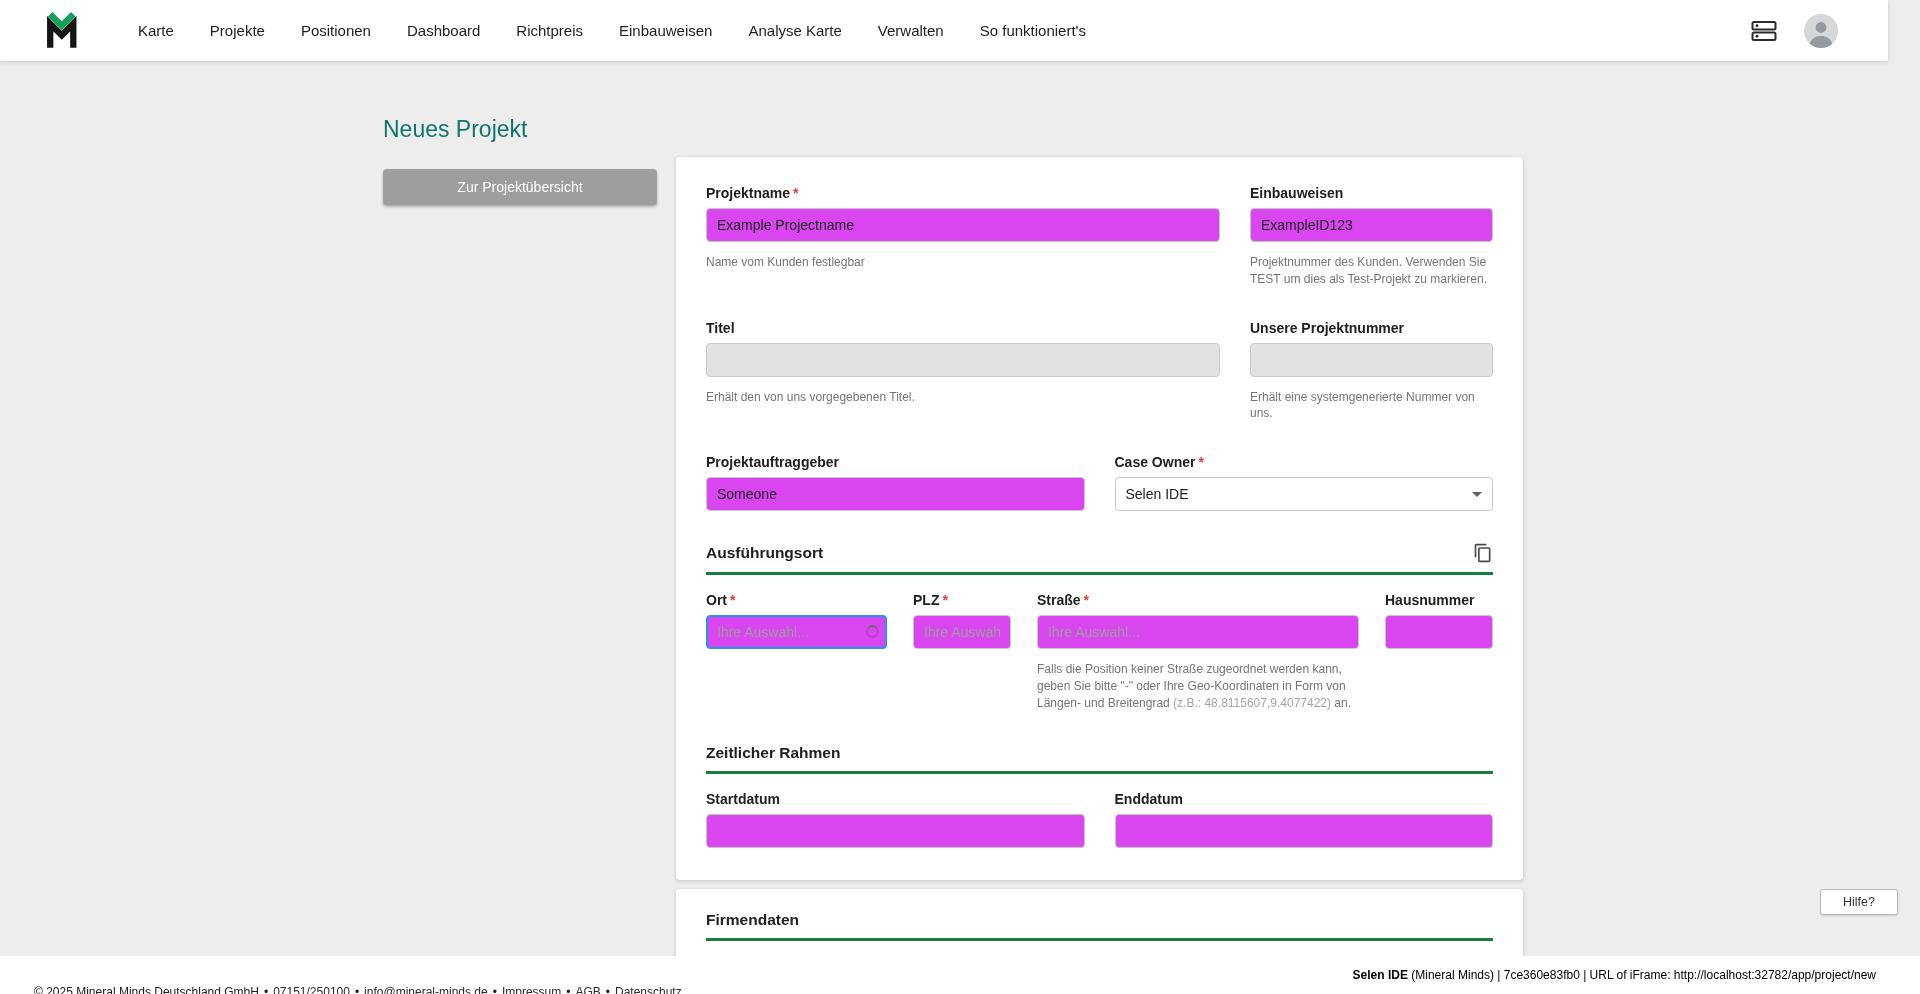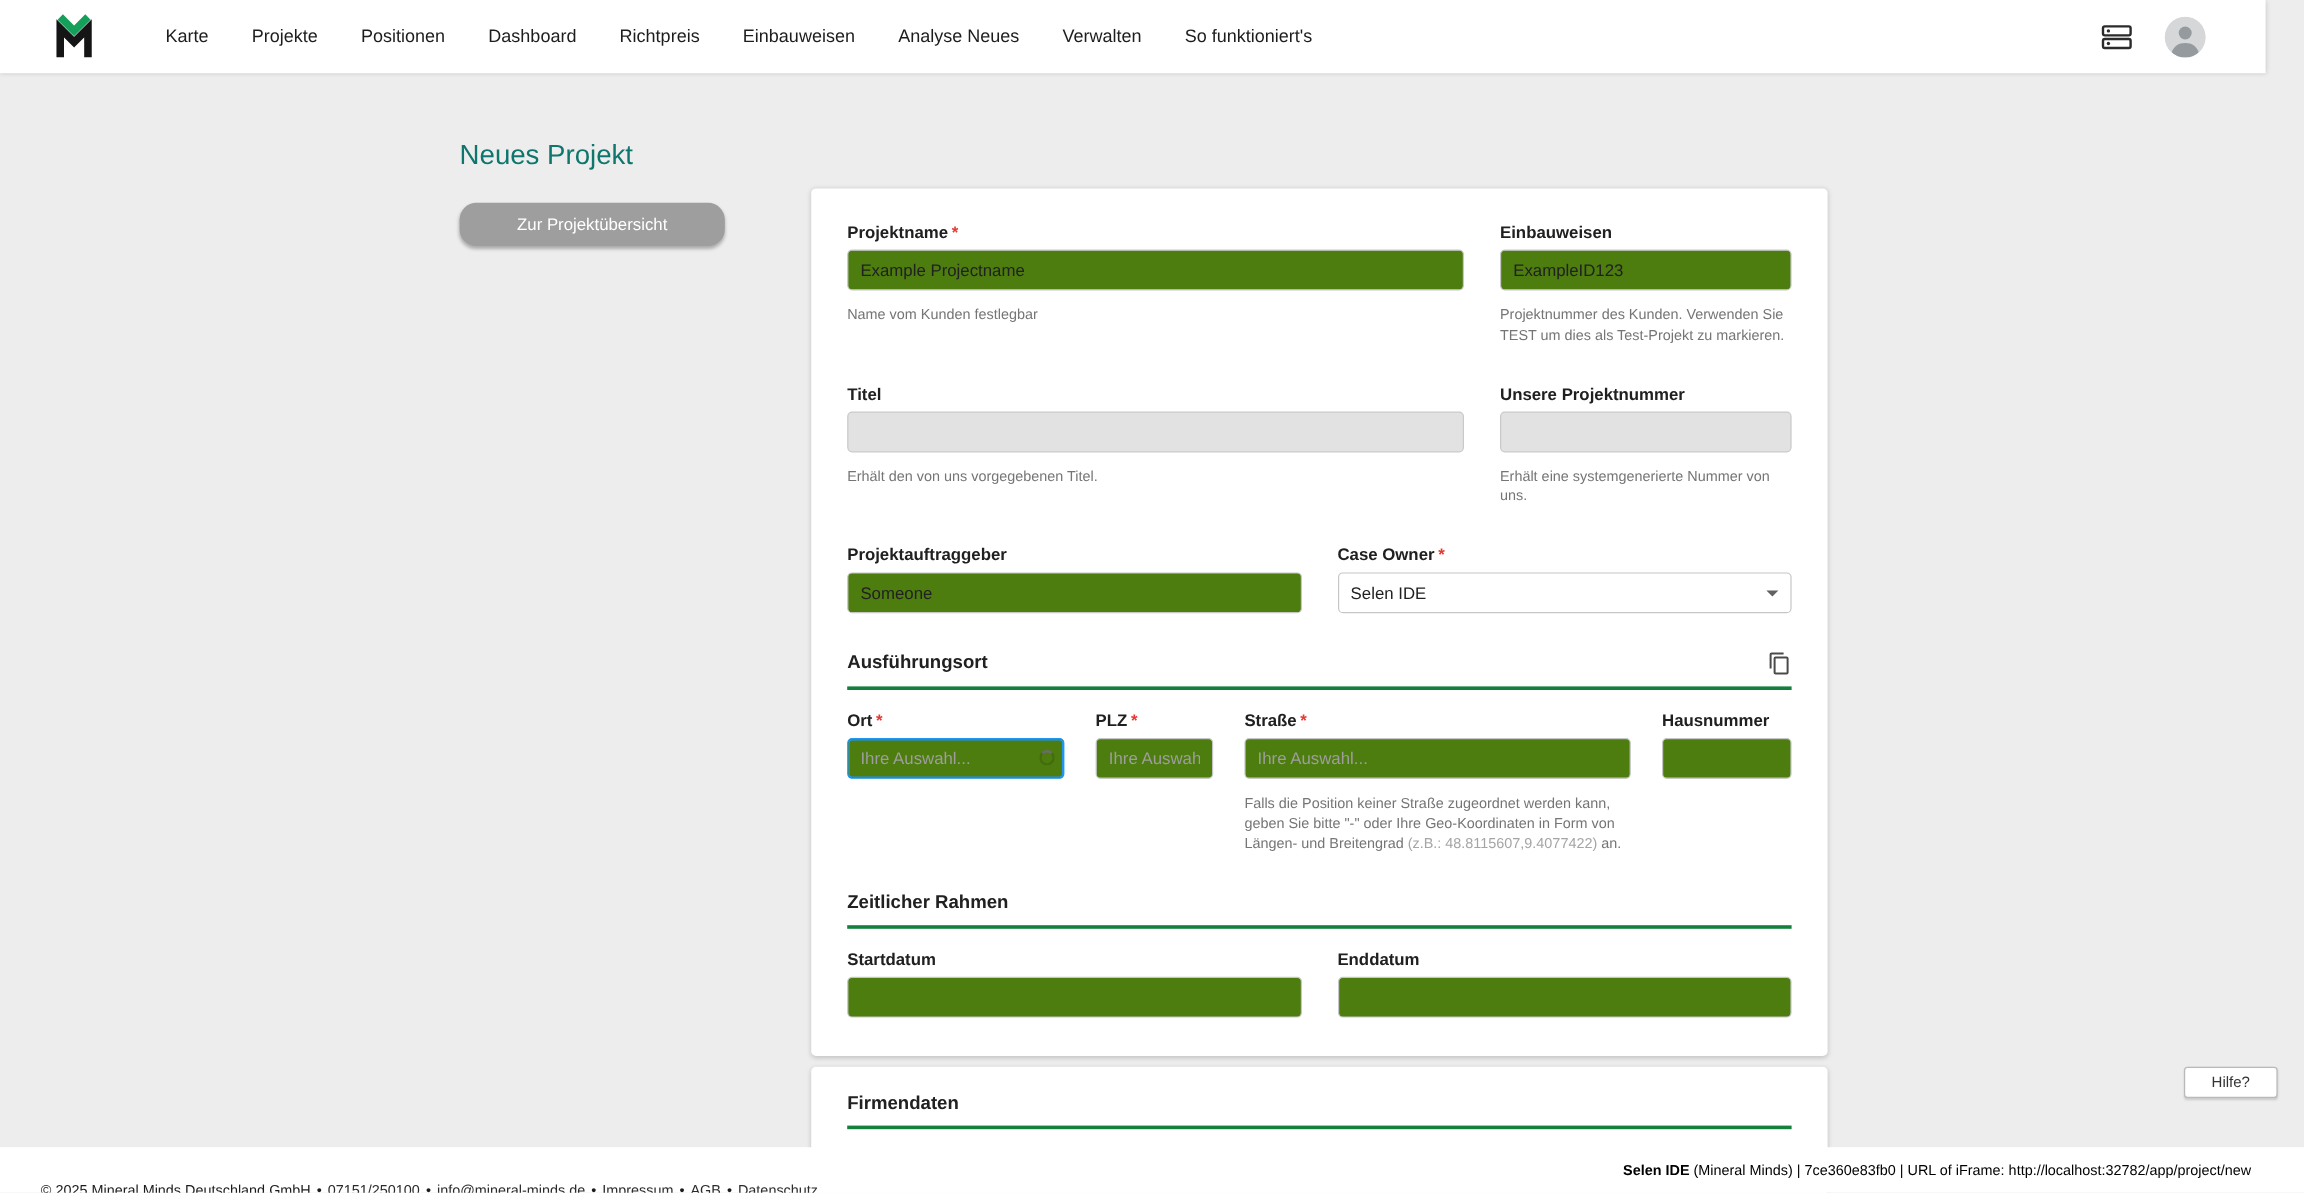--- a/index.html
+++ b/index.html
@@ -36,23 +36,23 @@
     display:flex; align-items:center; justify-content:center;
   }
 
   
   .page-title {
     position:absolute; left:383px; top:116px; margin:0;
     font-size:23px; font-weight:500; color:#0f766e;
   }
   .btn-overview {
     position:absolute; left:383px; top:169px;
-    width:221px; height:36px;
+    width:274px; height:36px;
     background:#9e9e9e; color:#ffffff;
-    border:none; border-radius:14px;
+    border:none; border-radius:4px;
     font-family:inherit; font-size:14px;
     box-shadow:0 2px 3px rgba(0,0,0,0.28);
     cursor:pointer;
   }
 
   
   .card {
     position:absolute; left:676px; width:847px;
     background:#ffffff; border-radius:4px;
     box-shadow:0 1px 4px rgba(0,0,0,0.18);
@@ -65,21 +65,21 @@
   .grid-c { display:grid; grid-template-columns:181px 98px 322px 1fr; column-gap:26px; margin-bottom:32px; }
   .grid-last { margin-bottom:0; }
 
   .flabel { display:block; font-size:14px; font-weight:700; color:#202020; margin-bottom:7px; }
   .req { color:#e53935; margin-left:3px; font-weight:700; }
 
   .input {
     width:100%; height:34px;
     border:1px solid #c6c6c6; border-radius:4px;
     padding:0 10px; font-size:14px; color:#212121;
-    font-family:inherit; background:#4d7c0f; outline:none;
+    font-family:inherit; background:#d946ef; outline:none;
   }
   .input::placeholder { color:#9e9e9e; }
   .input.disabled { background:#e2e2e2; border-color:#c9c9c9; }
   .input.focused { border-color:#2196f3; box-shadow:inset 0 0 0 1px #2196f3; }
 
   .input-wrap { position:relative; }
   .spinner {
     position:absolute; right:8px; top:10px;
     width:13px; height:13px; border-radius:50%;
     border:2px solid rgba(0,0,0,0.12);
@@ -144,21 +144,21 @@
       <polyline points="4,36 4,13 15,24 26,13 26,36" fill="none" stroke="#151515" stroke-width="6"></polyline>
     </svg>
   </div>
   <nav class="nav-items">
     <a class="nav-item">Karte</a>
     <a class="nav-item">Projekte</a>
     <a class="nav-item">Positionen</a>
     <a class="nav-item">Dashboard</a>
     <a class="nav-item">Richtpreis</a>
     <a class="nav-item">Einbauweisen</a>
-    <a class="nav-item">Analyse Neues</a>
+    <a class="nav-item">Analyse Karte</a>
     <a class="nav-item">Verwalten</a>
     <a class="nav-item">So funktioniert's</a>
   </nav>
   <div class="nav-right">
     <span class="icon-btn">
       <svg width="28" height="22" viewBox="0 0 26 22">
         <rect x="1.5" y="2" width="23" height="7.5" rx="1.5" fill="none" stroke="#2b2b2b" stroke-width="2"></rect>
         <rect x="1.5" y="12.5" width="23" height="7.5" rx="1.5" fill="none" stroke="#2b2b2b" stroke-width="2"></rect>
         <circle cx="6" cy="5.75" r="1.4" fill="#2b2b2b"></circle>
         <circle cx="6" cy="16.25" r="1.4" fill="#2b2b2b"></circle>

